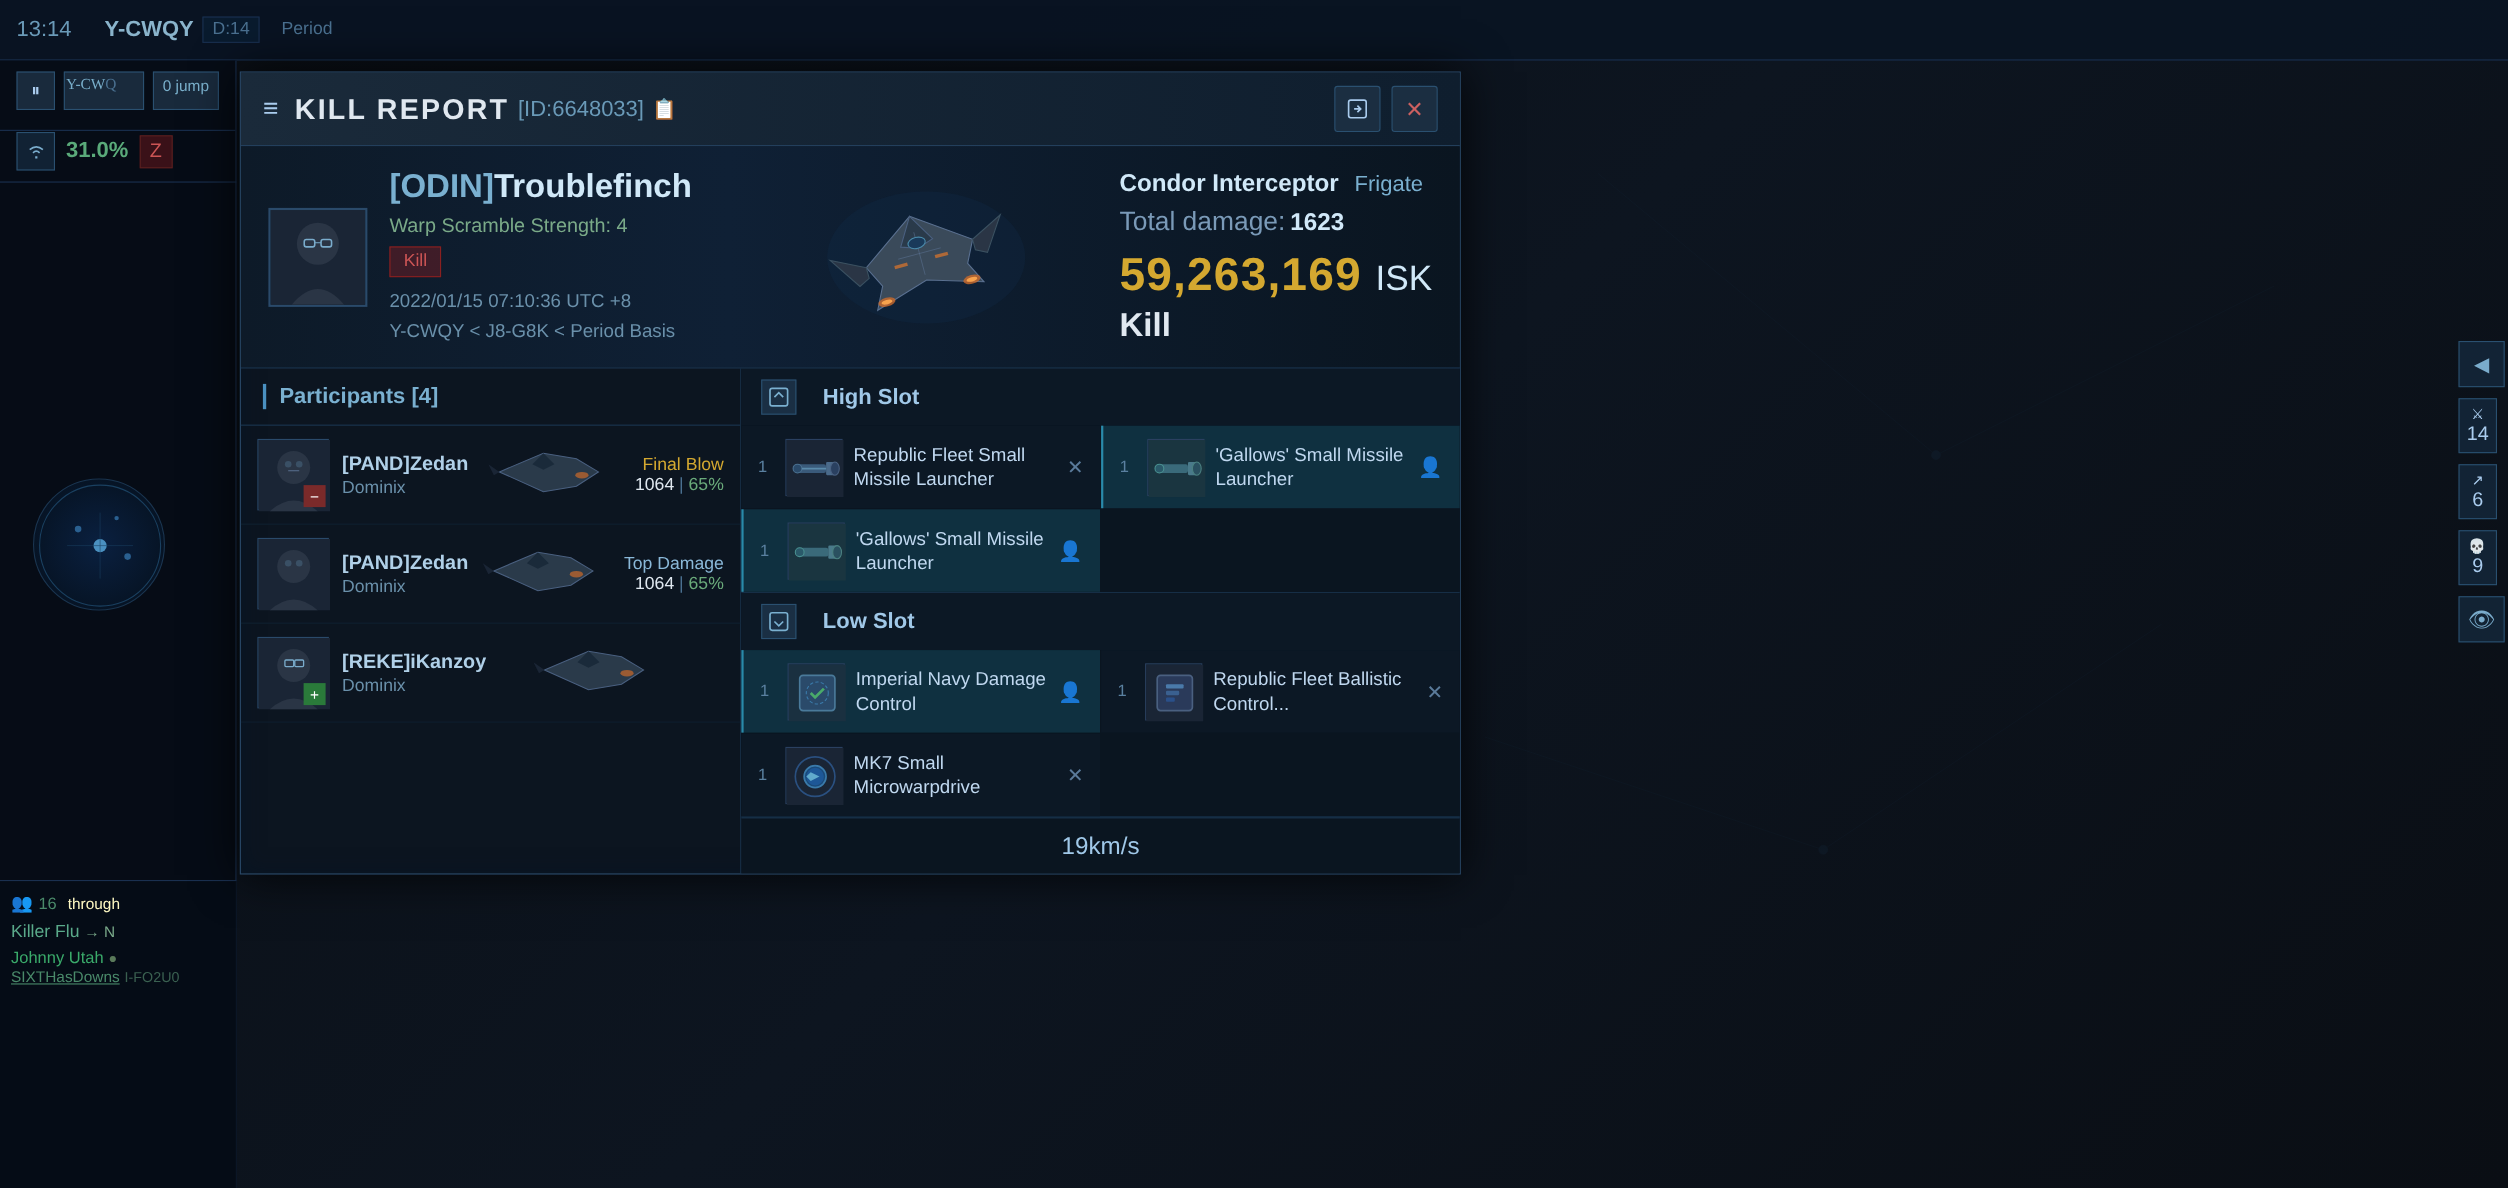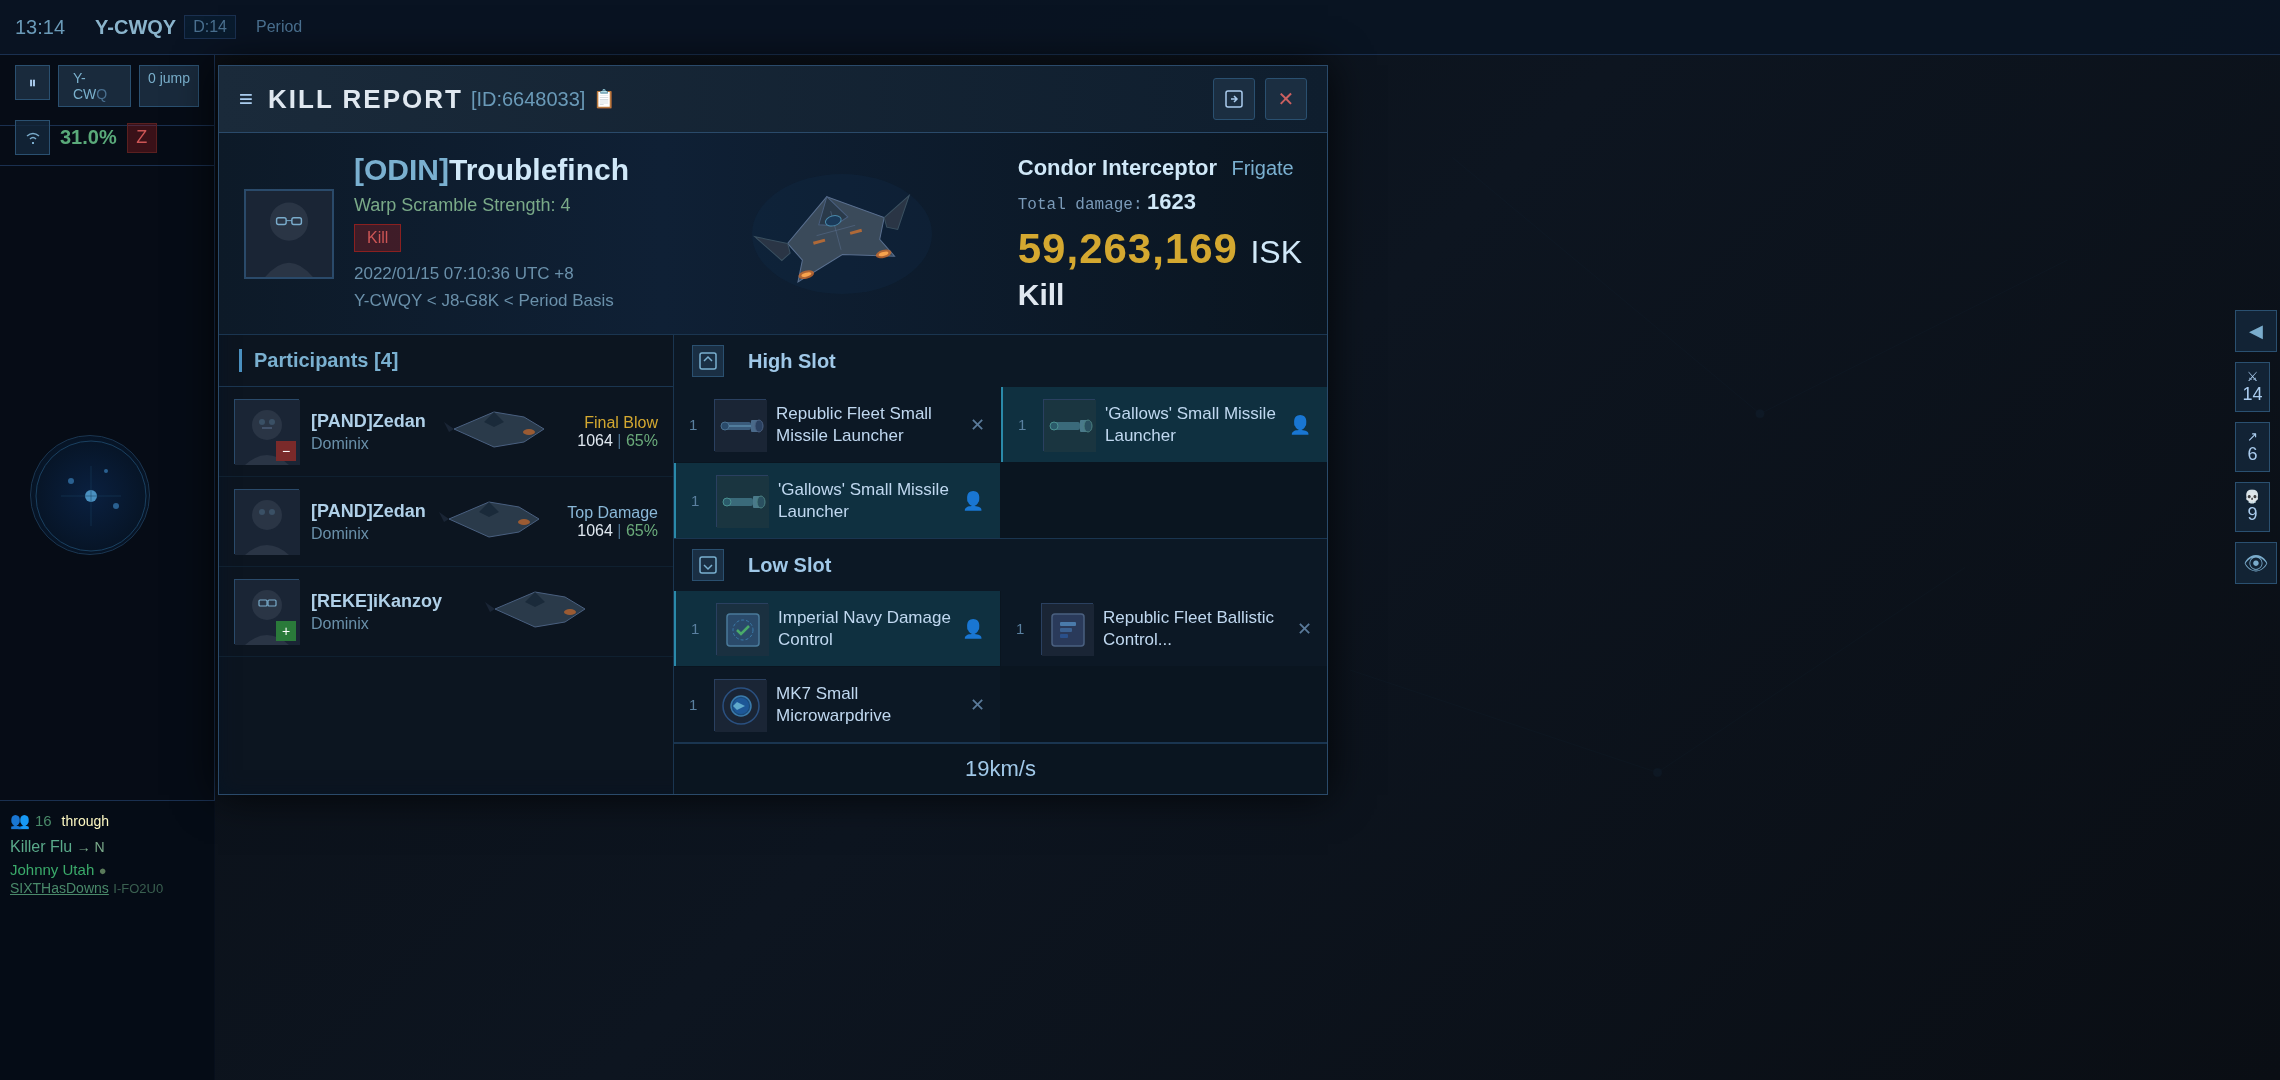--- a/index.html
+++ b/index.html
@@ -212,23 +212,22 @@
     }
 
     .kr-ship-class {
       color: #7ab0d0;
       font-size: 20px;
       margin-left: 10px;
     }
 
     .kr-total-damage-label {
       color: #7a9ab8;
-      font-size: 16px;
+      font-size: 24px;
       margin-top: 8px;
-      font-family: Liberation Mono, monospace;
     }
 
     .kr-total-damage-value {
       color: #d0e8f8;
       font-size: 22px;
       font-weight: bold;
     }
 
     .kr-isk-value {
       color: #d4a830;
@@ -609,21 +608,21 @@
           </svg>
       </div>
       <span class="status-percent">31.0%</span>
       <div style="width:30px;height:30px;background:rgba(180,30,30,0.3);border:1px solid #5a2020;display:flex;align-items:center;justify-content:center;color:#cc5555;font-size:18px;cursor:pointer;">Z</div>
     </div>
   </div>
 
   <div style="padding:10px 15px;border-bottom:1px solid #1a3050;">
     <div style="display:flex;gap:8px;margin-bottom:8px;">
       <div class="pause-btn">⏸</div>
-      <div style="background:rgba(30,50,70,0.8);border:1px solid #2a5070;padding:4px 14px;color:#7ab0cc;font-size:14px;flex:1;">Y-CW<span style="color:#4a7090;">Q</span></div>
+      <div style="background:rgba(30,50,70,0.8);border:1px solid #2a5070;padding:4px 1px;color:#7ab0cc;font-size:14px;flex:1;font-family:Liberation Serif, serif;">Y-CW<span style="color:#4a7090;">Q</span></div>
       <div style="background:rgba(30,50,70,0.8);border:1px solid #2a5070;padding:4px 8px;color:#7ab0cc;font-size:14px;">0 jump</div>
     </div>
   </div>
 
   <div style="padding:15px;display:flex;justify-content:center;">
     <div class="bg-minimap">
       <svg width="120" height="120" viewBox="0 0 120 120">
         <circle cx="60" cy="60" r="55" stroke="#1a4060" stroke-width="1" fill="none"></circle>
         <circle cx="60" cy="60" r="6" fill="#4a90c0"></circle>
         <line x1="60" y1="30" x2="60" y2="90" stroke="#1a4060" stroke-width="0.5"></line>

